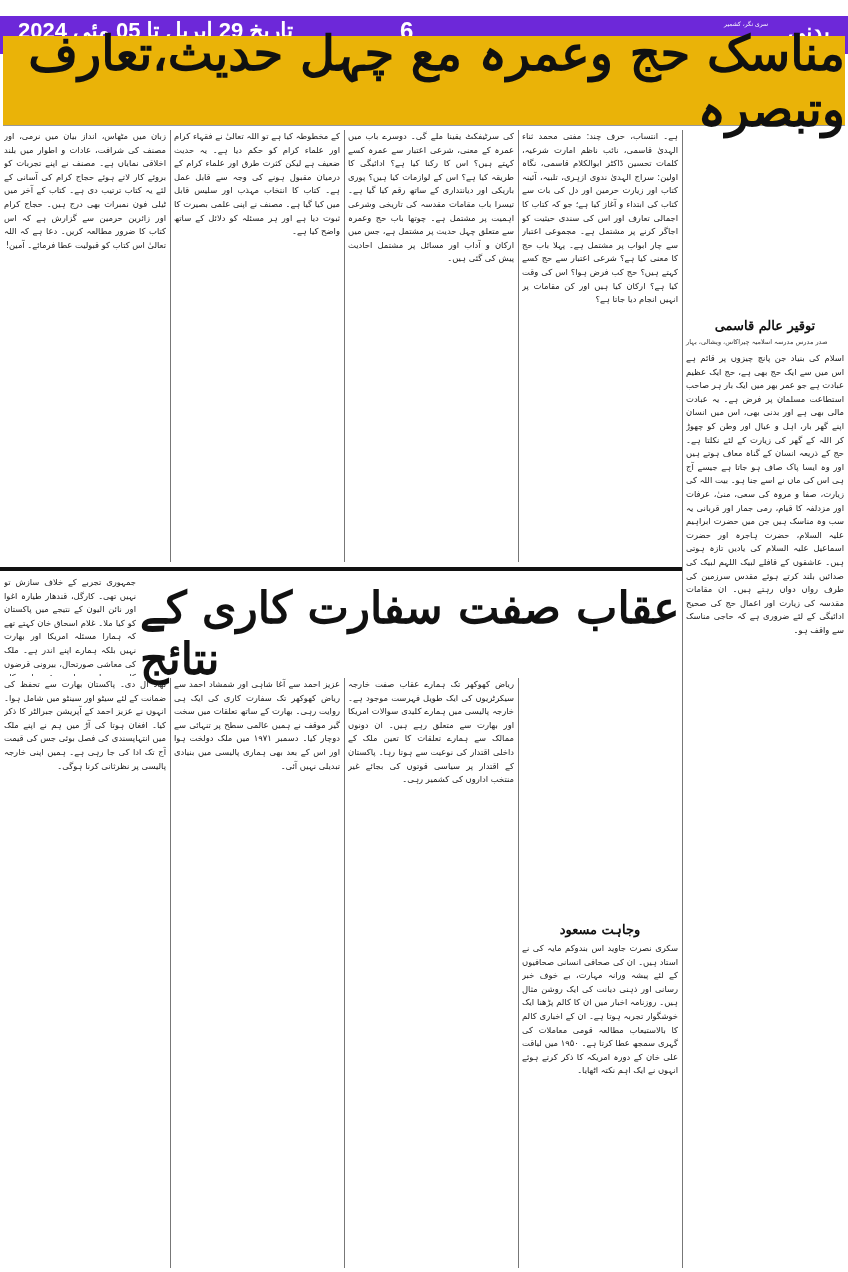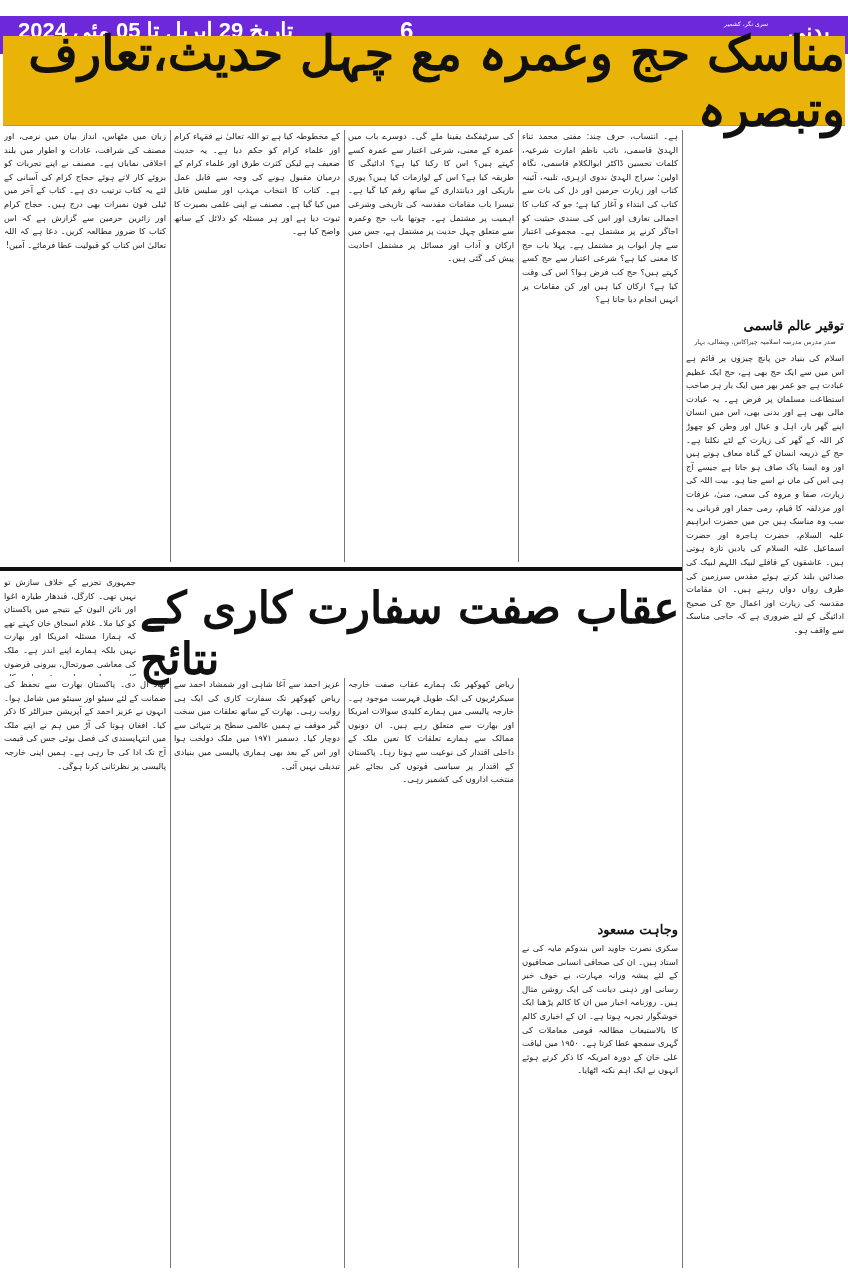--- a/index.html
+++ b/index.html
@@ -10,22 +10,22 @@
 #masthead .pnum{position:absolute;left:400px;top:1px;font:bold 24px "Liberation Sans",sans-serif}
 #masthead .logo{position:absolute;right:18px;top:2px;font:bold 22px "DejaVu Serif",serif;direction:rtl}
 #masthead .tag{position:absolute;right:80px;top:4px;font-size:6px;direction:rtl}
 #banner1{position:absolute;left:3px;top:36px;width:842px;height:90px;background:#eab308;border-bottom:1px solid #999;display:flex;align-items:center;justify-content:center;direction:rtl}
 #banner1 span{font:bold 48px "DejaVu Serif",serif;letter-spacing:1px}
 .col{position:absolute;direction:rtl;text-align:justify;font:8.4px/13.6px "DejaVu Sans",sans-serif;overflow:hidden;color:#1a1a1a}
 .vr{position:absolute;width:1px;background:#777}
 #rule2{position:absolute;left:0;top:567px;width:682px;height:4px;background:#111}
 #banner2{position:absolute;left:140px;top:582px;width:540px;height:90px;direction:rtl;text-align:left}
 #banner2 span{font:bold 44px "DejaVu Serif",serif}
-.byline{position:absolute;direction:rtl;text-align:right;font:bold 13px "DejaVu Serif",serif}
-.subbyline{position:absolute;direction:rtl;text-align:center;font:6.5px "DejaVu Sans",sans-serif;color:#333}
+.byline{position:absolute;direction:rtl;text-align:center;font:bold 13px "DejaVu Serif",serif}
+.subbyline{position:absolute;direction:rtl;text-align:left;font:6.5px "DejaVu Sans",sans-serif;color:#333}
 </style>
 </head>
 <body>
 
 <div id="masthead">
   <div class="date">تاریخ 29 اپریل تا 05 مئی 2024</div>
   <div class="pnum">6</div>
   <div class="tag">سری نگر، کشمیر</div>
   <div class="logo">بدنی</div>
 </div>

